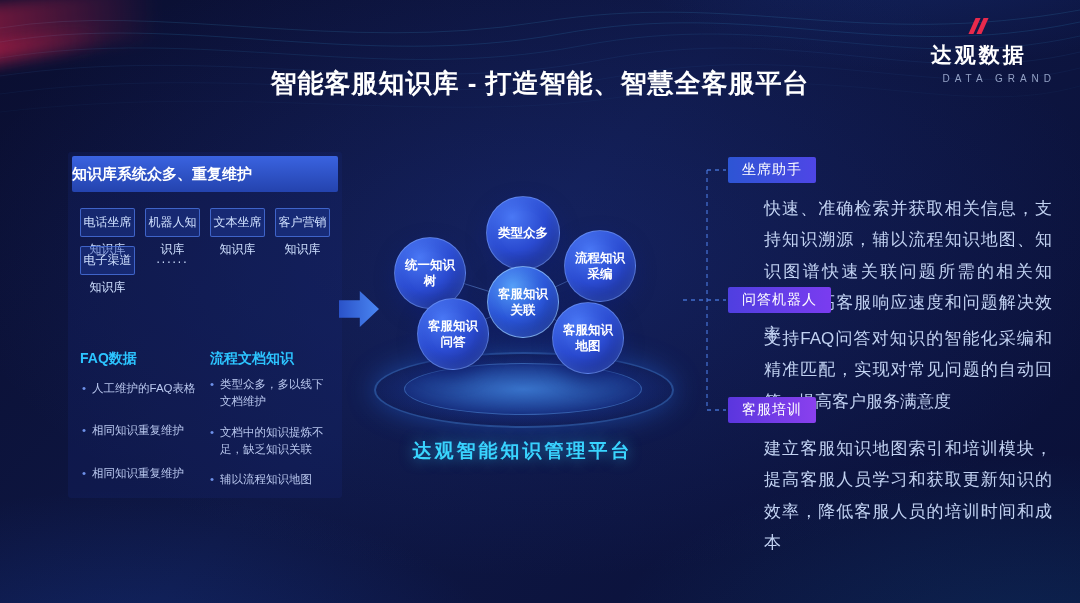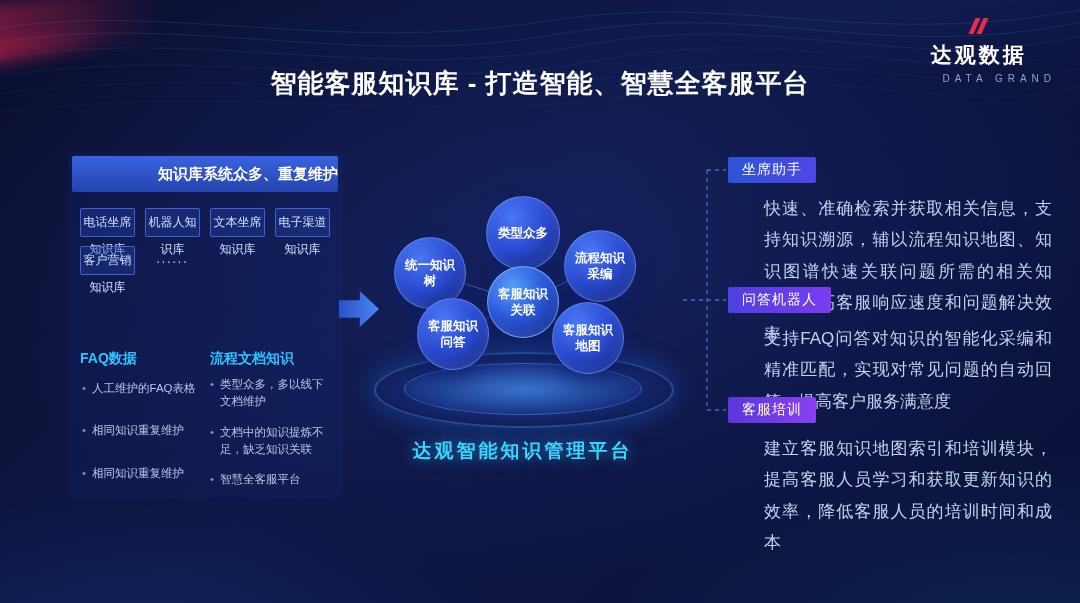--- a/index.html
+++ b/index.html
@@ -34,21 +34,21 @@
   .logo-en{font-size:10px;color:#94a2c6;letter-spacing:5px;margin-top:4px;margin-left:41px;}
 
   
   .title{position:absolute;top:66px;left:0;width:100%;text-align:center;
     font-size:26px;font-weight:bold;color:#ffffff;letter-spacing:1px;}
 
   
   .left-panel{position:absolute;left:68px;top:152px;width:274px;height:346px;
     background:rgba(24,40,116,0.26);border-radius:3px;}
   .left-header{position:absolute;left:4px;top:4px;width:266px;height:36px;line-height:36px;
-    text-align:right;font-size:15px;font-weight:bold;color:#ffffff;
+    text-align:left;font-size:15px;font-weight:bold;color:#ffffff;
     background:linear-gradient(180deg,#3a63e0,#2443ae);border-radius:2px;}
   .kb-grid{position:absolute;left:12px;top:56px;width:250px;
     display:grid;grid-template-columns:1fr 1fr 1fr 1fr;column-gap:10px;row-gap:9px;}
   .kb-cell{height:27px;line-height:27px;text-align:center;font-size:12px;color:#cfe0ff;
     background:rgba(32,62,165,0.40);border:1px solid rgba(78,120,230,0.75);border-radius:2px;}
   .kb-cell.ellipsis{background:none;border:none;letter-spacing:2px;color:#cfe0ff;}
   .col-title{position:absolute;font-size:14px;font-weight:bold;color:#2cc4ff;text-align:left;}
   .faq-title{left:12px;top:198px;width:122px;}
   .proc-title{left:142px;top:198px;width:122px;}
   .bullet-list{position:absolute;margin:0;padding:0;list-style:none;font-size:11.5px;color:#b9c7ee;line-height:1.5;}
@@ -128,22 +128,22 @@
   </div>
 
   <div class="title">智能客服知识库 - 打造智能、智慧全客服平台</div>
 
   <div class="left-panel">
     <div class="left-header">知识库系统众多、重复维护</div>
     <div class="kb-grid">
       <div class="kb-cell">电话坐席知识库</div>
       <div class="kb-cell">机器人知识库</div>
       <div class="kb-cell">文本坐席知识库</div>
+      <div class="kb-cell">客户营销知识库</div>
       <div class="kb-cell">电子渠道知识库</div>
-      <div class="kb-cell">客户营销知识库</div>
       <div class="kb-cell ellipsis">......</div>
     </div>
 
     <div class="col-title faq-title">FAQ数据</div>
     <div class="col-title proc-title">流程文档知识</div>
 
     <ul class="bullet-list faq-list">
       <li>
           <span class="bullet">•</span>
           <span>人工维护的FAQ表格</span>
@@ -162,21 +162,21 @@
       <li>
           <span class="bullet">•</span>
           <span>类型众多，多以线下文档维护</span>
         </li>
       <li>
           <span class="bullet">•</span>
           <span>文档中的知识提炼不足，缺乏知识关联</span>
         </li>
       <li>
           <span class="bullet">•</span>
-          <span>智慧全客服平台</span>
+          <span>辅以流程知识地图</span>
         </li>
     </ul>
   </div>
 
   <div class="flow-arrow"></div>
 
   <svg class="spokes" width="1080" height="603" viewBox="0 0 1080 603">
     <g stroke="#7fb0ff" stroke-opacity="0.45" stroke-width="1">
       <line x1="523" y1="302" x2="523" y2="233"></line>
       <line x1="523" y1="302" x2="430" y2="273"></line>

